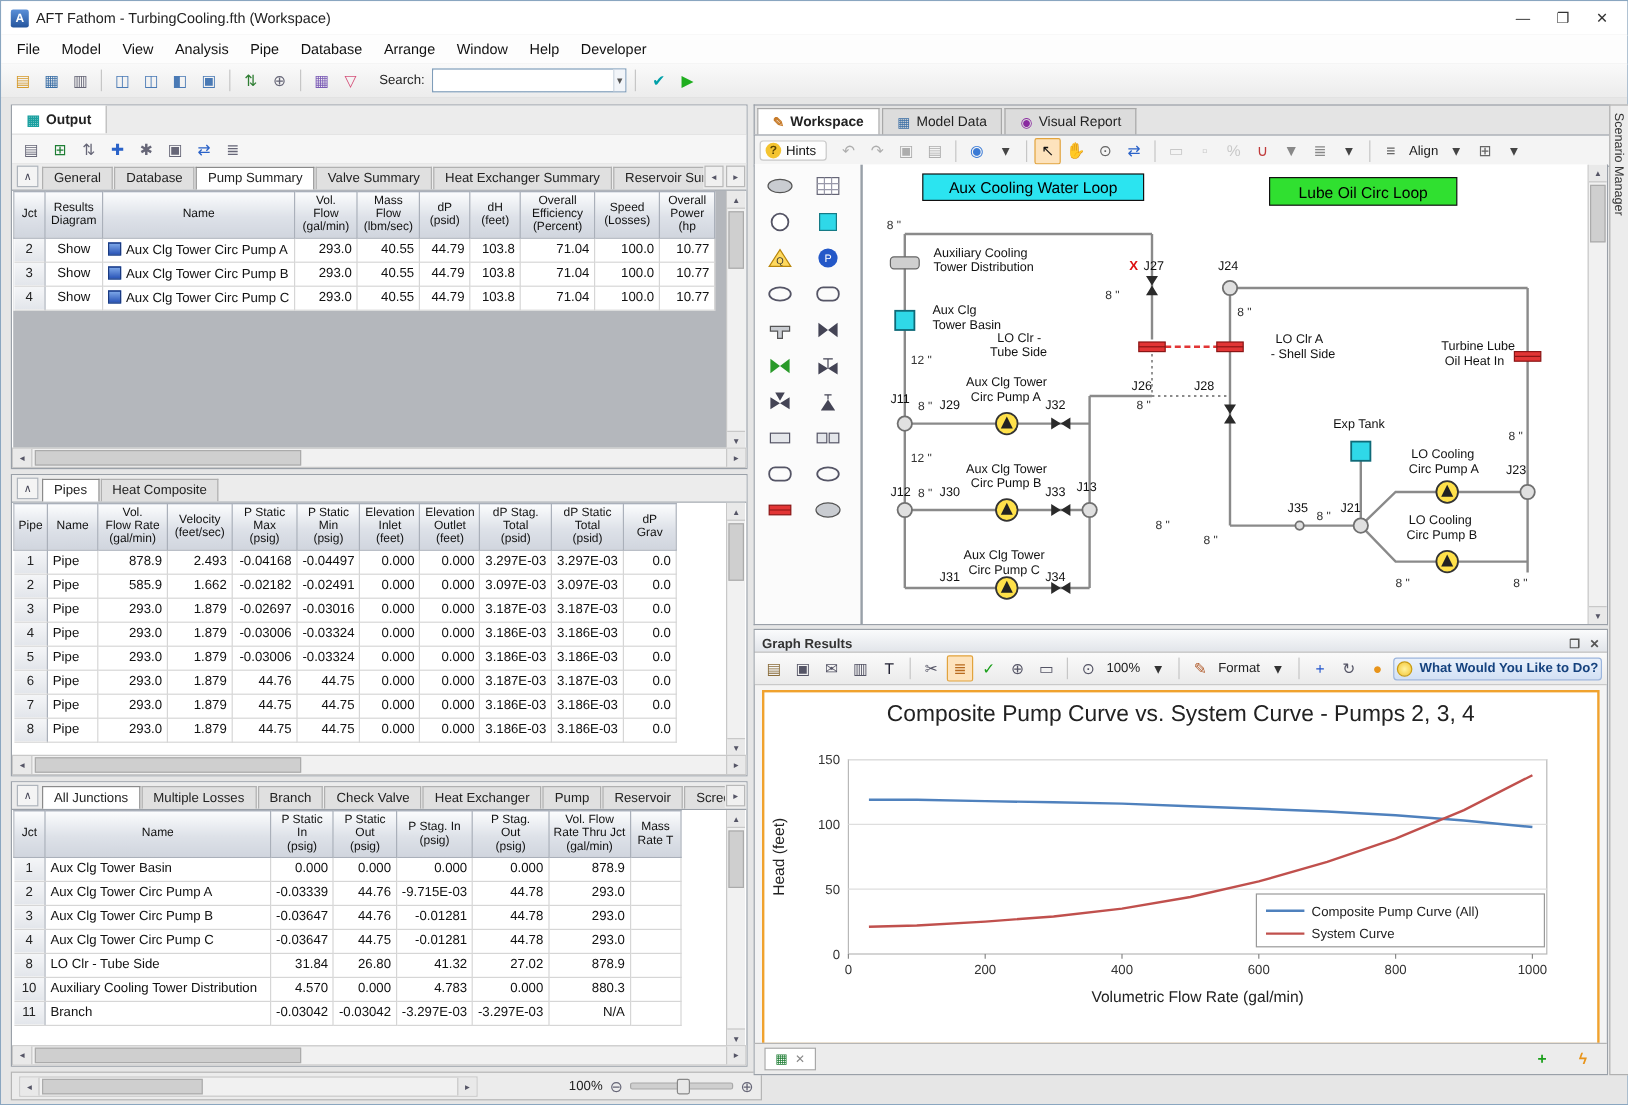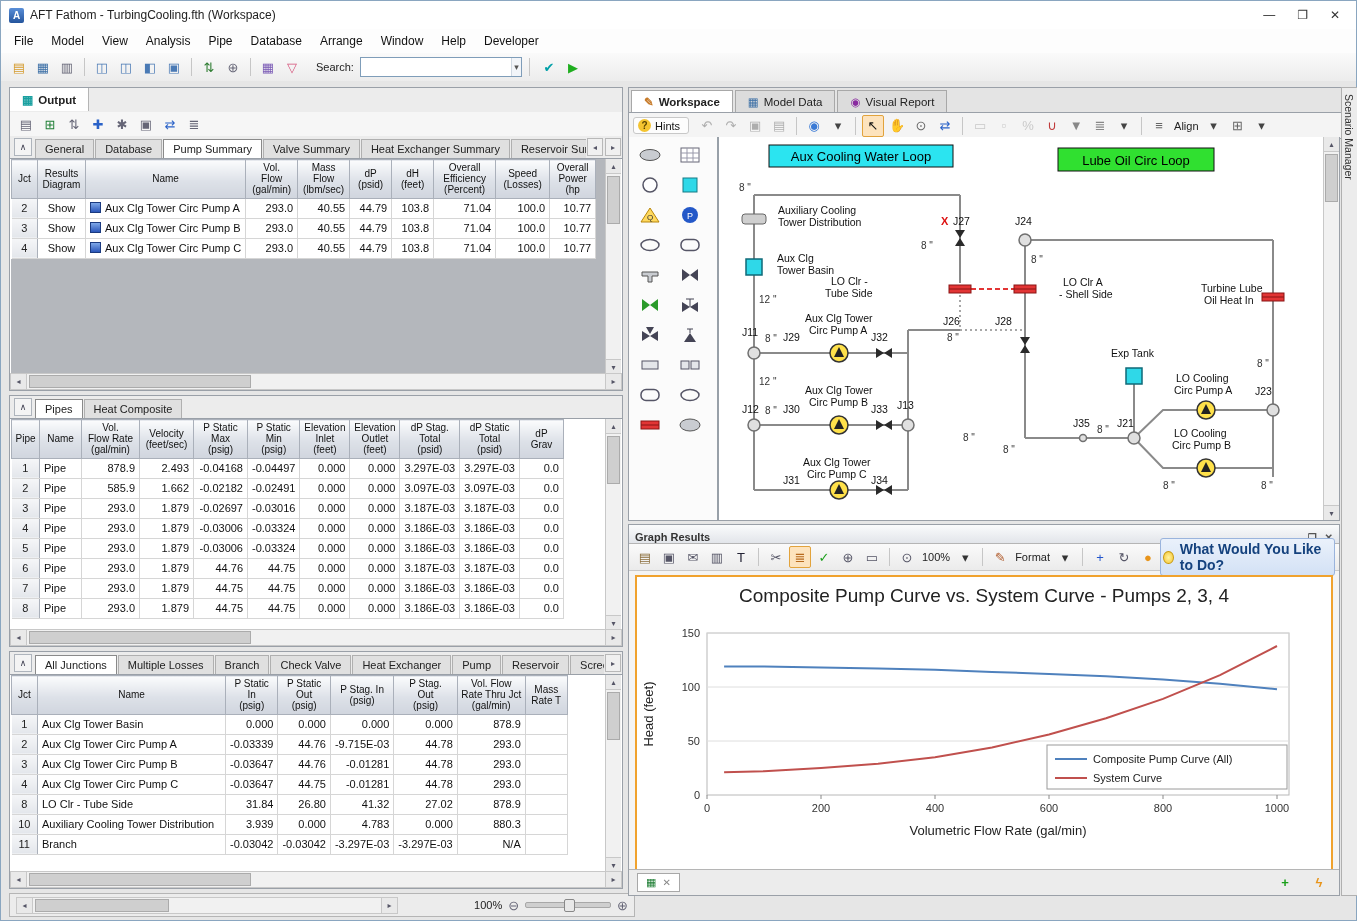--- a/index.html
+++ b/index.html
@@ -89,21 +89,21 @@
   .valve path{fill:#2a2a2a}
   .hx rect{fill:#e23535;stroke:#8a1515}
   .hx line{stroke:#8a1515}
   .tank{fill:#2fd8e8;stroke:#0f6a78;stroke-width:1.5}
   .distro{fill:#cfcfcf;stroke:#666}
   
   .graphpanel{position:absolute;left:627px;top:443px;width:710px;height:370px;background:#f4f4f4;border:1px solid #9aa0a8}
   .gtitle{position:absolute;left:0;right:0;top:0;height:18px;background:linear-gradient(#fafbfc,#e2e5ea);border-bottom:1px solid #b5b5b5;display:flex;align-items:flex-end;padding:0 6px;font-size:11px;font-weight:bold;color:#333}
   .gwin{margin-left:auto;display:flex;gap:8px;font-size:10px;color:#555}
   .gtoolbar{position:absolute;left:0;right:0;top:19px;height:26px;background:linear-gradient(#fafafa,#ebebeb);border-bottom:1px solid #c9c9c9;display:flex;align-items:center;padding:0 4px}
-  .helpbtn{margin-left:auto;display:inline-flex;align-items:center;gap:6px;background:linear-gradient(#eaf1fb,#d3e1f5);border:1px solid #9ab4dd;border-radius:3px;padding:2px 2px;font-size:14px;color:#15427e;font-weight:bold}
+  .helpbtn{margin-left:auto;display:inline-flex;align-items:center;gap:6px;background:linear-gradient(#eaf1fb,#d3e1f5);border:1px solid #9ab4dd;border-radius:3px;padding:2px 2px;font-size:11px;color:#15427e;font-weight:bold}
   .bulb{width:11px;height:11px;border-radius:50%;background:radial-gradient(#fff3a0,#f4c430);border:1px solid #c89a10}
   .chartbox{position:absolute;left:6px;top:50px;width:694px;height:292px;background:#fff;border:2px solid #f0a22e}
   .charttitle{position:absolute;left:0;right:0;top:8px;text-align:center;font-size:19px;color:#222}
   .gfooter{position:absolute;left:0;right:0;bottom:0;height:25px;background:#ececec;border-top:1px solid #b5b5b5;display:flex;align-items:center;padding:0 8px;gap:4px}
   .gtab{display:inline-flex;align-items:center;gap:6px;background:#fff;border:1px solid #a8a8a8;padding:2px 8px;font-size:10px}
   .gtab .grid{color:#1e7e34;font-size:11px}
   .gtab .x{color:#888;font-size:10px}
   .gficons{margin-left:auto;display:flex;gap:10px;font-size:15px;font-weight:bold}
   .tick{font-size:11px;fill:#333}
   .legend{font-size:11px;fill:#222}
@@ -571,21 +571,21 @@
                 <td>31.84</td>
                 <td>26.80</td>
                 <td>41.32</td>
                 <td>27.02</td>
                 <td>878.9</td>
                 <td></td>
               </tr>
               <tr>
                 <td class="rownum">10</td>
                 <td class="namecell"><span>Auxiliary Cooling Tower Distribution</span></td>
-                <td>3.939</td>
+                <td>4.570</td>
                 <td>0.000</td>
                 <td>4.783</td>
                 <td>0.000</td>
                 <td>880.3</td>
                 <td></td>
               </tr>
               <tr>
                 <td class="rownum">11</td>
                 <td class="namecell"><span>Branch</span></td>
                 <td>-0.03042</td>

